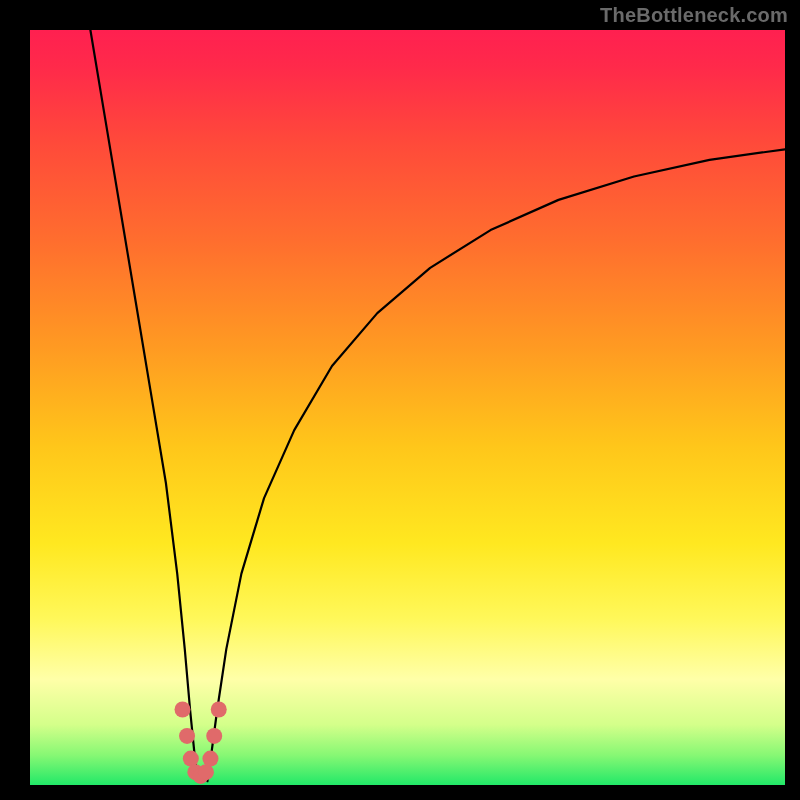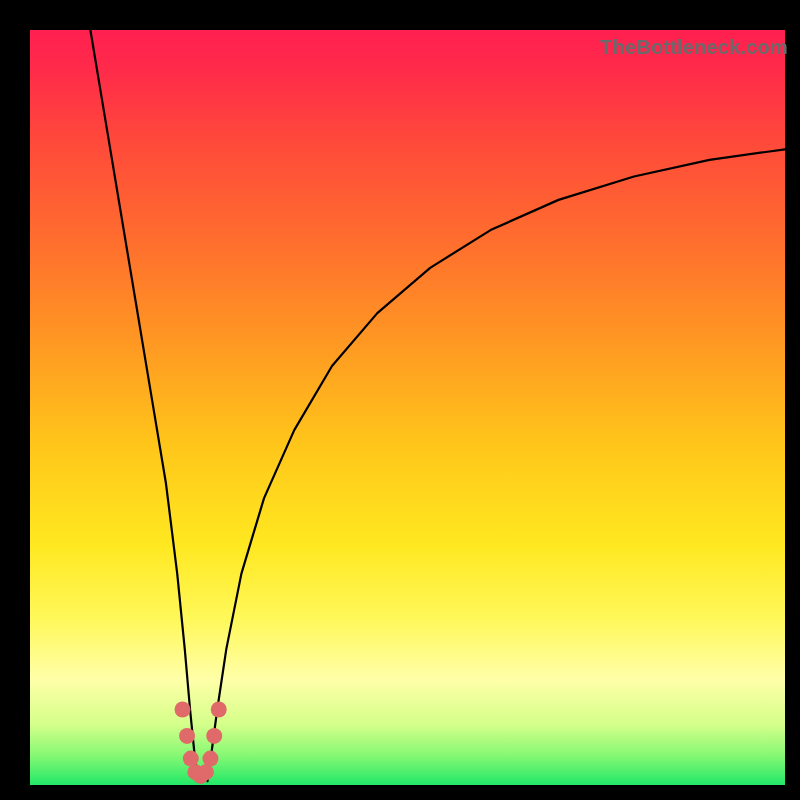--- a/index.html
+++ b/index.html
@@ -24,21 +24,20 @@
     height: 755px;
   }
   .watermark {
     position: absolute;
     top: 4px;
     right: 12px;
     font-size: 20px;
     font-weight: 600;
     color: #6a6a6a;
     letter-spacing: 0.2px;
-    margin-top: 32px;
   }
   svg {
     display: block;
   }
 </style>
 </head>
 <body>
 
 <div class="frame">
   <div class="plot-area">

